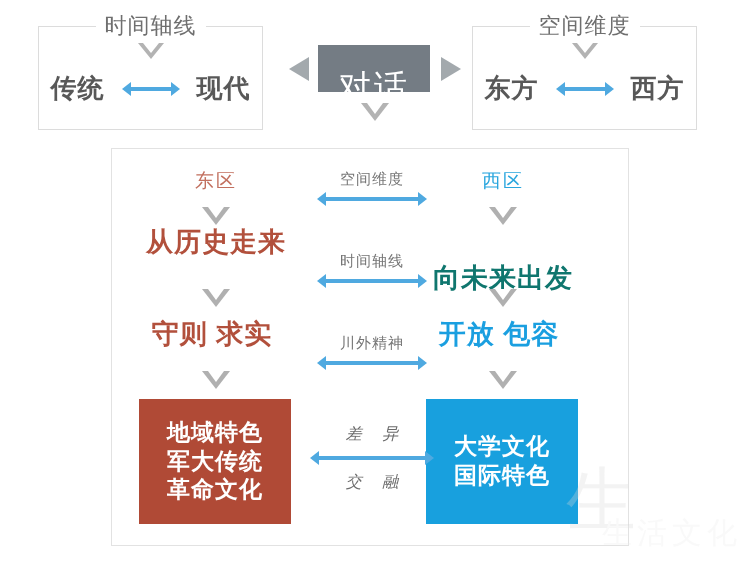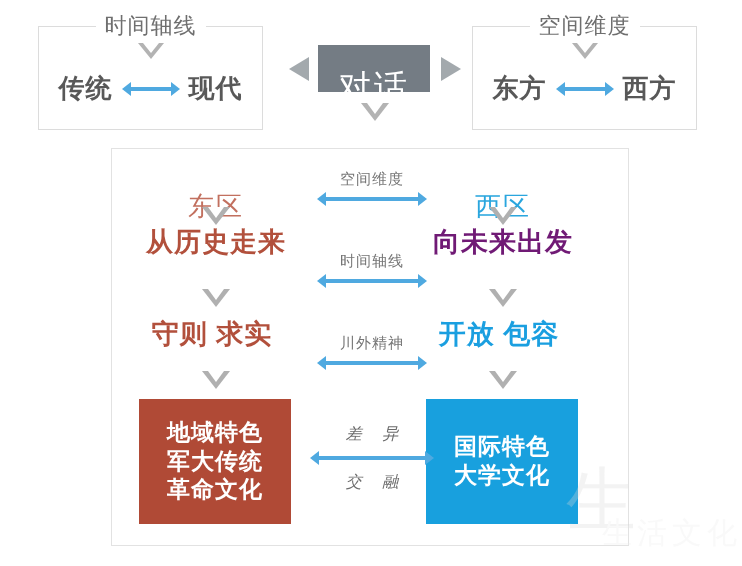--- a/index.html
+++ b/index.html
@@ -67,21 +67,21 @@
     border-top: 10px solid #ffffff;
   }
 
   .fs-pair {
     position: absolute;
     left: 0; right: 0;
     top: 44px;
     display: flex;
     align-items: center;
     justify-content: center;
-    gap: 9px;
+    gap: 17px;
   }
   .fs-word {
     font-size: 26px;
     font-weight: bold;
     color: #585858;
     letter-spacing: 1px;
   }
 
   
   .dbl-arrow {
@@ -182,39 +182,38 @@
     width: 190px;
     text-align: center;
   }
   .col.east { left: 9px; }
   .col.west { left: 296px; }
 
   .col-head {
     position: absolute;
     top: 22px;
     left: 0; right: 0;
-    font-size: 26px;
+    font-size: 19px;
     letter-spacing: 2px;
     line-height: 1;
-    margin-top: 22px;
   }
   .col.east .col-head { color: #c2705f; }
   .col.west .col-head { color: #2aa6de; text-align: center; }
 
   .col-l2 {
     position: absolute;
     top: 80px;
     left: 0; right: 0;
     font-size: 27px;
     font-weight: bold;
     letter-spacing: 1px;
     line-height: 1;
   }
   .col.east .col-l2 { color: #b2503c; }
-  .col.west .col-l2 { color: #701a75; }
+  .col.west .col-l2 { color: #0f766e; margin-top: 36px; }
 
   .col-l3 {
     position: absolute;
     top: 172px;
     left: 0; right: 8px;
     font-size: 27px;
     font-weight: bold;
     letter-spacing: 1px;
     line-height: 1;
   }
@@ -399,22 +398,22 @@
   </div>
 
   <div class="col west">
     <div class="col-head">西区</div>
     <div class="col-chev c1"></div>
     <div class="col-l2">向未来出发</div>
     <div class="col-chev c2"></div>
     <div class="col-l3">开放 包容</div>
     <div class="col-chev c3"></div>
     <div class="block">
+      <div class="bline">大学文化</div>
       <div class="bline">国际特色</div>
-      <div class="bline">大学文化</div>
 
     </div>
   </div>
 
   <div class="mid m1">
     <div class="mid-label">空间维度</div>
     <span class="dbl-arrow md">
       <span class="head l"></span>
       <span class="shaft"></span>
       <span class="head r"></span>

